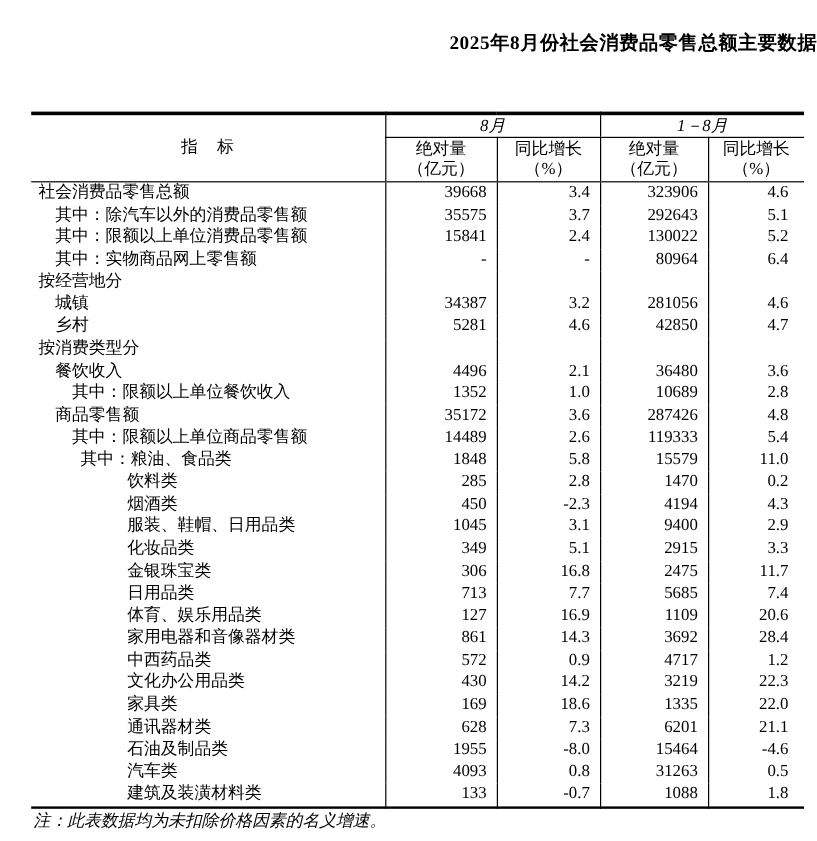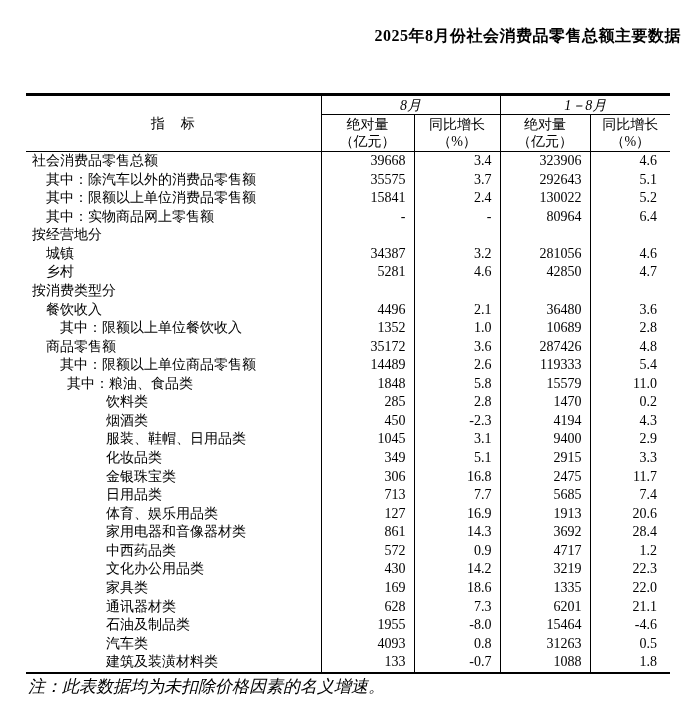--- a/index.html
+++ b/index.html
@@ -34,21 +34,21 @@
   td.pct { padding-right:13px; }
   td.lbl { text-align:left; }
   td.lbl[data-indent="0"] { padding-left:6px; }
   td.lbl[data-indent="1"] { padding-left:20px; }
   td.lbl[data-indent="2"] { padding-left:34px; }
   td.lbl[data-indent="3"] { padding-left:41px; }
   td.lbl[data-indent="4"] { padding-left:80px; }
   tr.total td.lbl { font-weight:normal; }
   .note {
     position:absolute; left:28px; top:675px; width:620px;
-    font-size:17px; font-style:italic;
+    font-size:14px; font-style:italic;
   }
 </style>
 </head>
 <body>
 
 <div class="title">2025年8月份社会消费品零售总额主要数据</div>
 
 <table class="main">
   <colgroup>
     <col style="width:295px">
@@ -213,21 +213,21 @@
       <td class="lbl" data-indent="4">日用品类</td>
       <td class="num vl">713</td>
       <td class="num vl">7.7</td>
       <td class="num vl">5685</td>
       <td class="num pct vl">7.4</td>
     </tr>
     <tr>
       <td class="lbl" data-indent="4">体育、娱乐用品类</td>
       <td class="num vl">127</td>
       <td class="num vl">16.9</td>
-      <td class="num vl">1913</td>
+      <td class="num vl">1109</td>
       <td class="num pct vl">20.6</td>
     </tr>
     <tr>
       <td class="lbl" data-indent="4">家用电器和音像器材类</td>
       <td class="num vl">861</td>
       <td class="num vl">14.3</td>
       <td class="num vl">3692</td>
       <td class="num pct vl">28.4</td>
     </tr>
     <tr>

